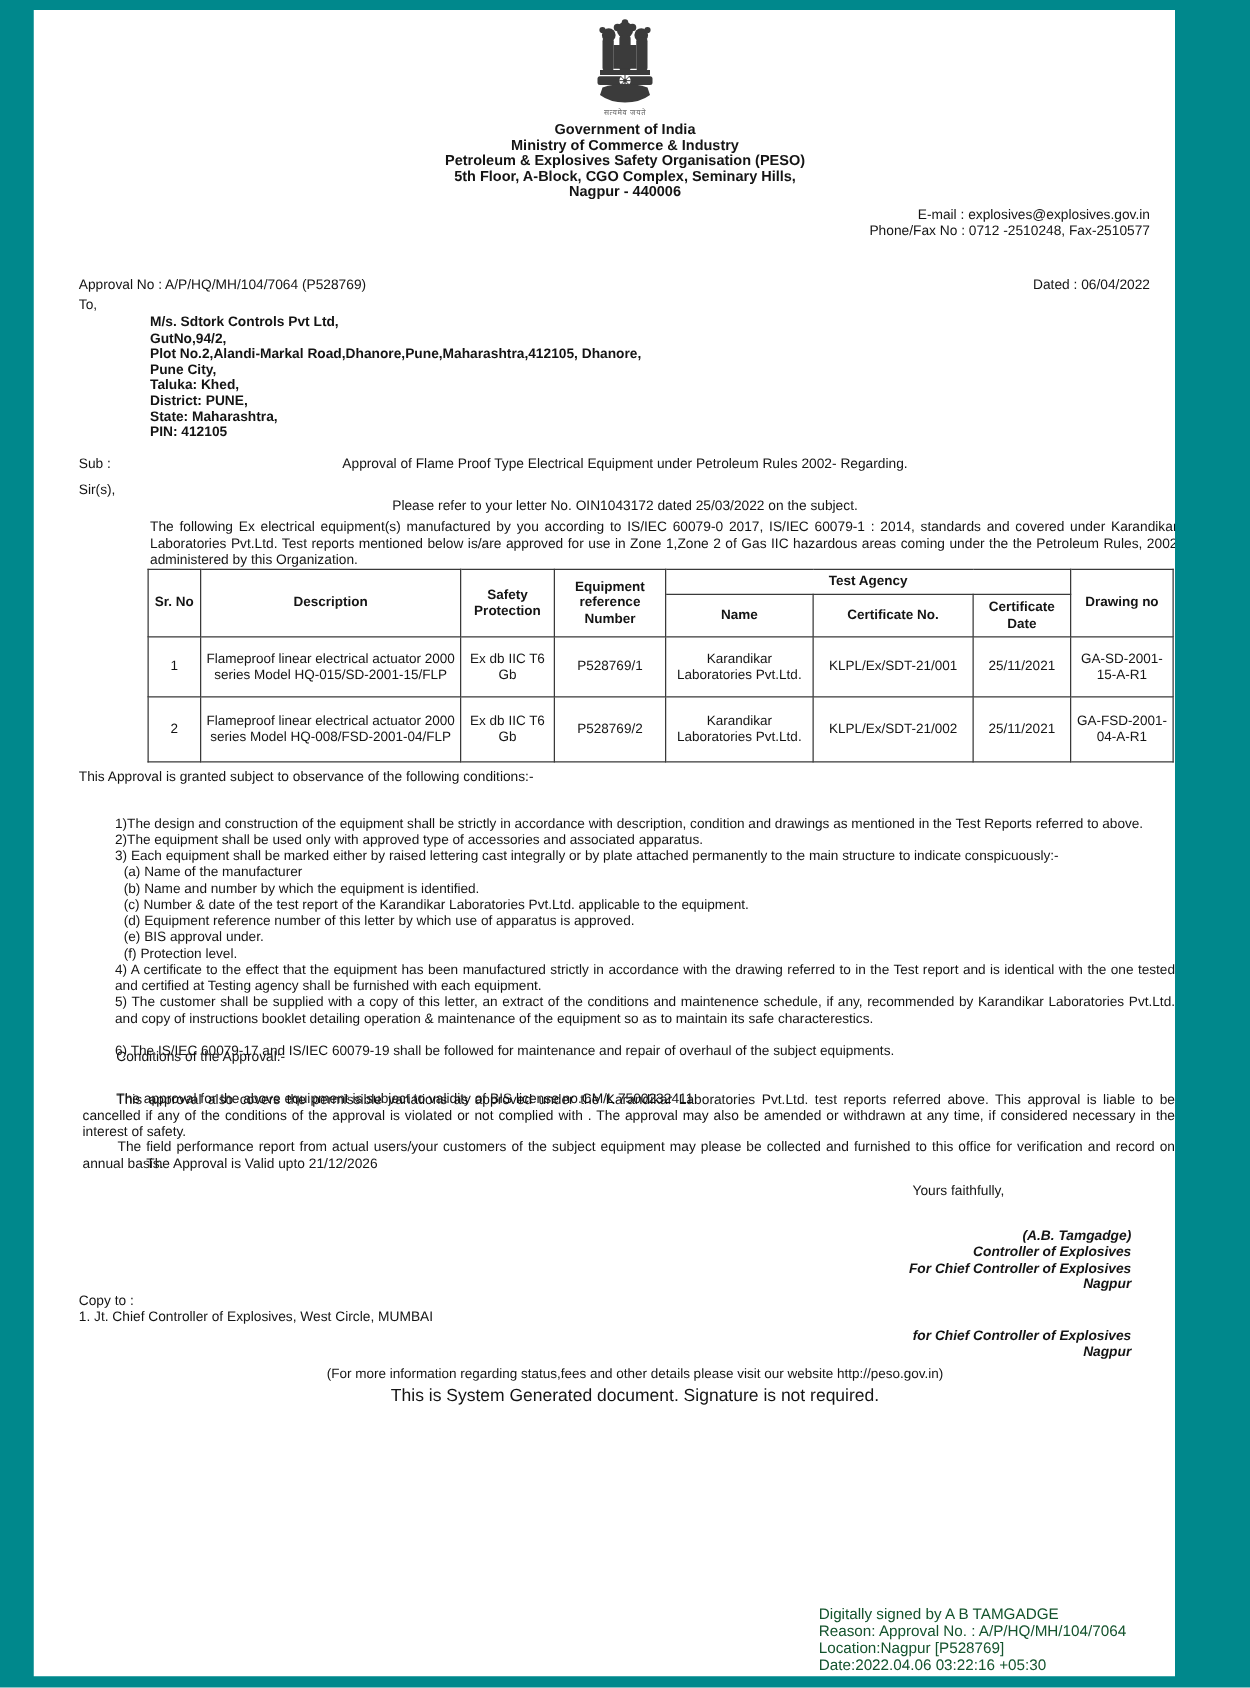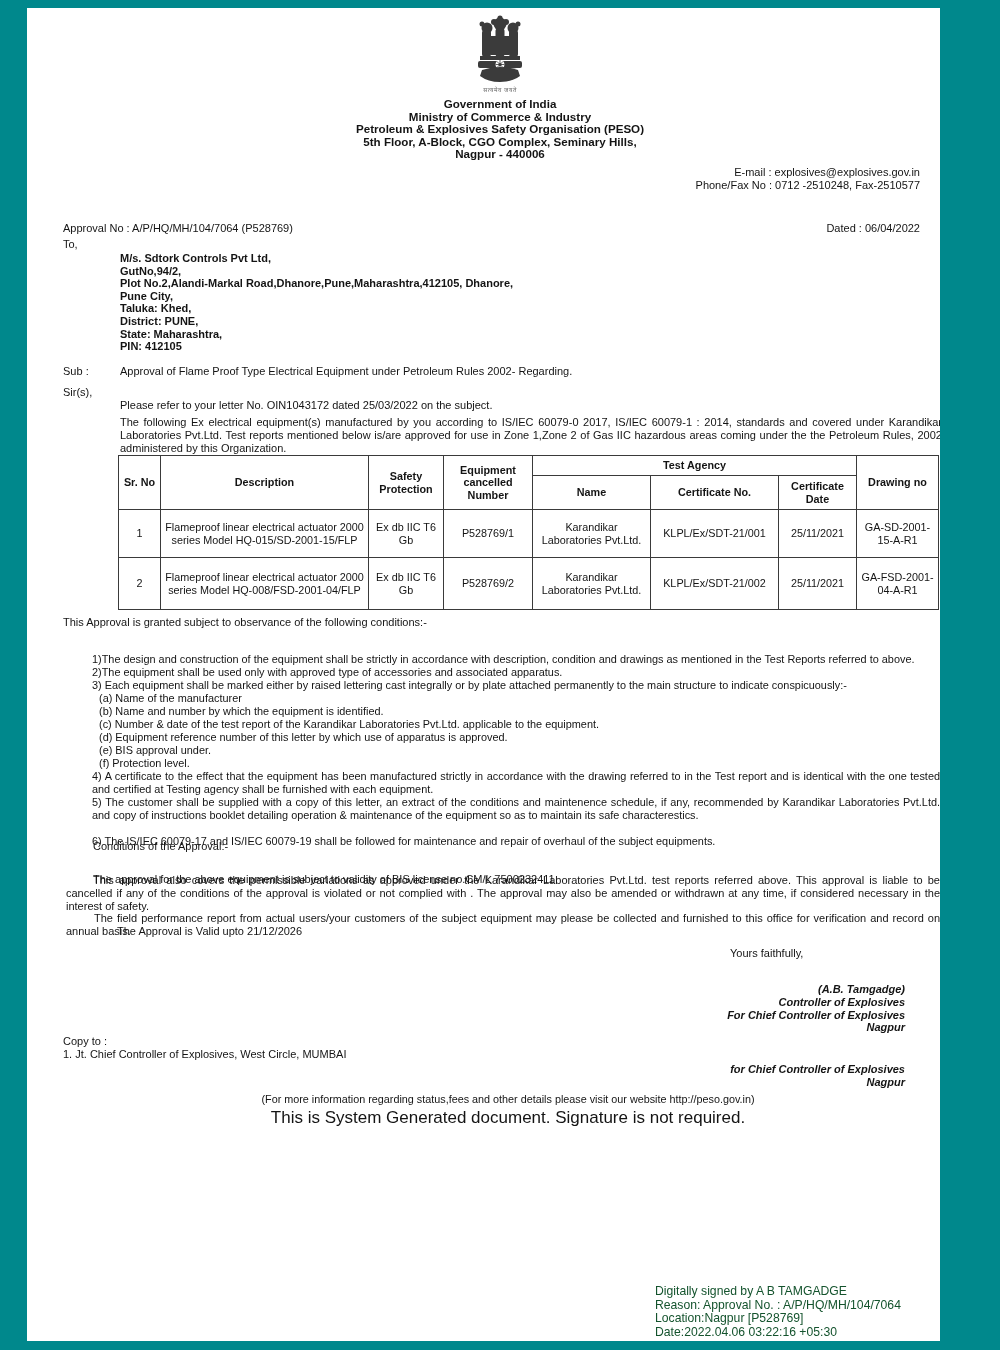--- a/index.html
+++ b/index.html
@@ -7,21 +7,21 @@
     width:1000px;height:1350px;
     background:#00888C;
     font-family:"Liberation Sans", sans-serif;
     position:relative;
   }
   .page{
     position:absolute;left:27px;top:8px;width:913px;height:1333px;
     background:#ffffff;color:#141414;overflow:hidden;
   }
   .abs{position:absolute;}
-  .t{font-size:11px;line-height:13.2px;color:#141414;}
+  .t{font-size:11px;line-height:13.2px;color:#141414;text-align:center;}
   .b{font-weight:normal;}
   .centerhead{left:0;width:931px;text-align:center;padding-left:15px;box-sizing:border-box;}
   .hline{font-size:11.6px;line-height:12.6px;font-weight:bold;}
   .addr{font-size:11px;line-height:12.6px;font-weight:bold;}
   .just{text-align:justify;}
   .cond{font-size:10.9px;line-height:13px;text-align:justify;}
   .cond.sub{padding-left:7px;}
   table.eq{border-collapse:collapse;table-layout:fixed;width:820px;}
   table.eq th, table.eq td{
     border:1px solid #3a3a3a;font-size:10.8px;line-height:12.6px;
@@ -126,21 +126,21 @@
         <col style="width:118px">
           <col style="width:128px">
           <col style="width:78px">
           <col style="width:82px">
       </colgroup>
       <tbody>
           <tr style="height:20px;">
         <th rowspan="2">Sr. No</th>
         <th rowspan="2">Description</th>
         <th rowspan="2">Safety Protection</th>
-        <th rowspan="2">Equipment cancelled Number</th>
+        <th rowspan="2">Equipment reference Number</th>
         <th colspan="3">Test Agency</th>
         <th rowspan="2">Drawing no</th>
       </tr>
       <tr style="height:34px;">
         <th>Name</th>
         <th>Certificate No.</th>
         <th>Certificate Date</th>
       </tr>
       <tr style="height:48px;">
         <td>1</td>
@@ -203,21 +203,21 @@
 
   <div class="abs t" style="top:1027px;left:36px;">Copy to :</div>
   <div class="abs t" style="top:1040px;left:36px;">1. Jt. Chief Controller of Explosives, West Circle, MUMBAI</div>
 
   <div class="abs sigblock" style="top:1055px;">
     <div class="sig">for Chief Controller of Explosives</div>
     <div class="sig">Nagpur</div>
   </div>
 
   <div class="abs footer-center" style="top:1085px;font-size:10.8px;">(For more information regarding status,fees and other details please visit our website http://peso.gov.in)</div>
-  <div class="abs footer-center b" style="top:1100px;font-size:17px;">This is System Generated document. Signature is not required.</div>
+  <div class="abs footer-center b" style="top:1100px;font-size:14px;">This is System Generated document. Signature is not required.</div>
 
   <div class="abs digital" style="top:1277px;left:628px;">
     <div>Digitally signed by A B TAMGADGE</div>
     <div>Reason: Approval No. : A/P/HQ/MH/104/7064</div>
     <div>Location:Nagpur [P528769]</div>
     <div>Date:2022.04.06 03:22:16 +05:30</div>
   </div>
 
 </div>
 

